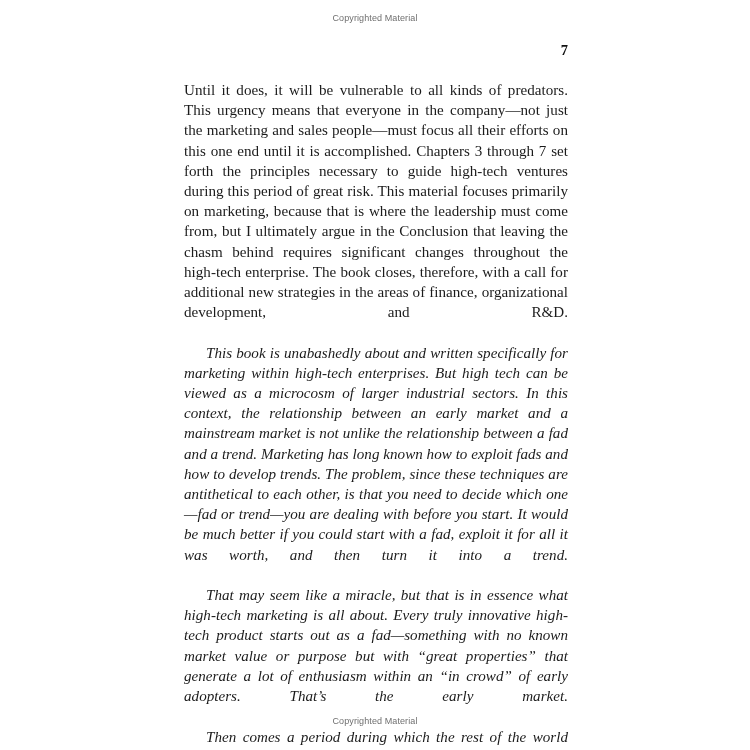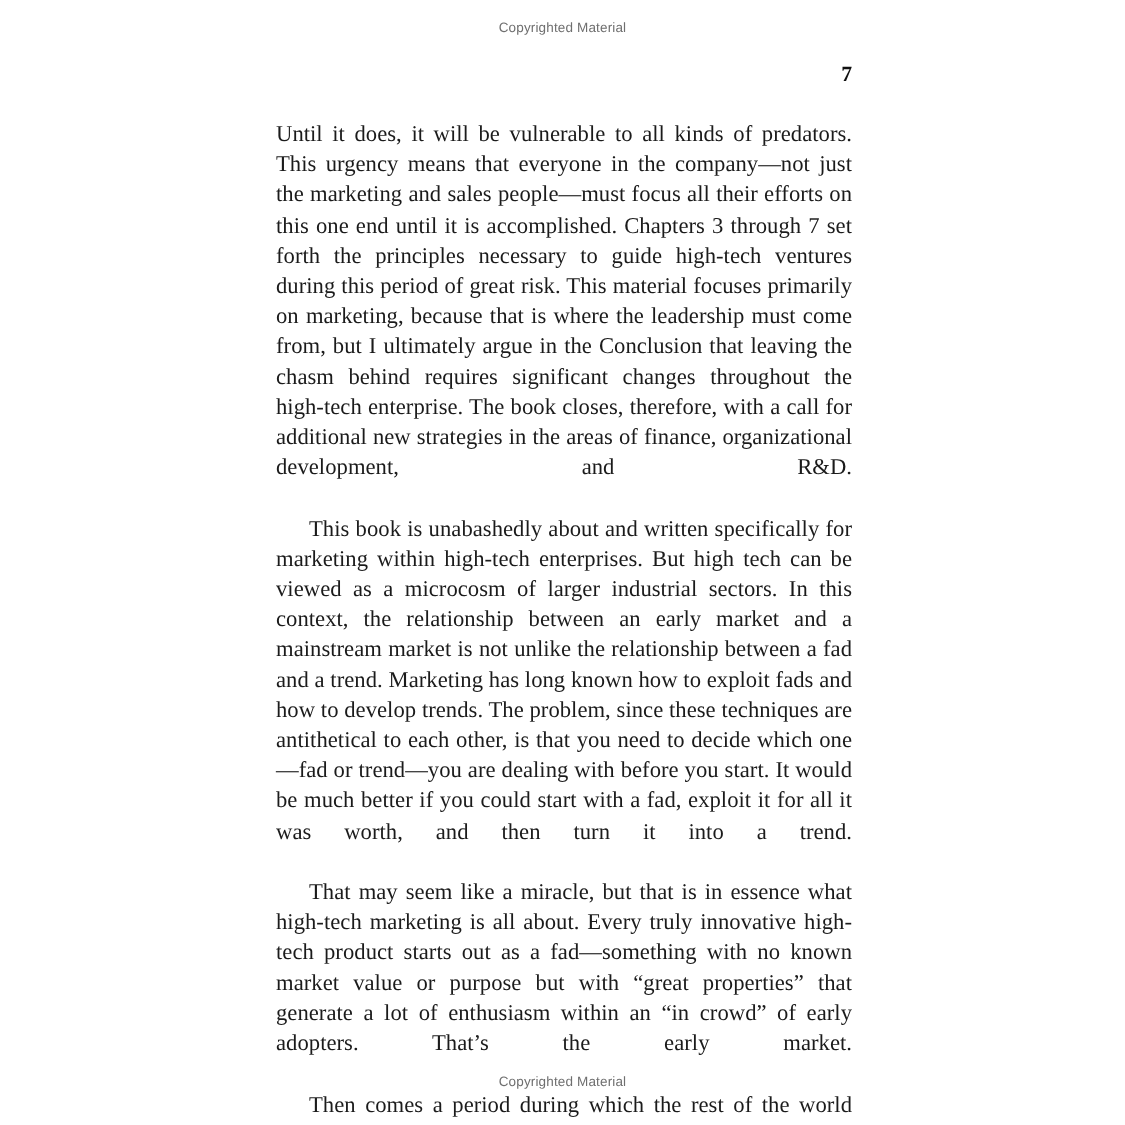--- a/index.html
+++ b/index.html
@@ -81,20 +81,21 @@
     text-justify: inter-word;
     font-size: 15.1px;
     line-height: 20.2px;
     letter-spacing: 0.02px;
     color: #1b1b1b;
     hyphens: none;
     -webkit-hyphens: none;
   }
   .para.indented {
     text-indent: 22px;
+    font-style: italic;
   }
   
   .para::after {
     content: "";
     display: inline-block;
     width: 100%;
   }
 </style>
 </head>
 <body>

